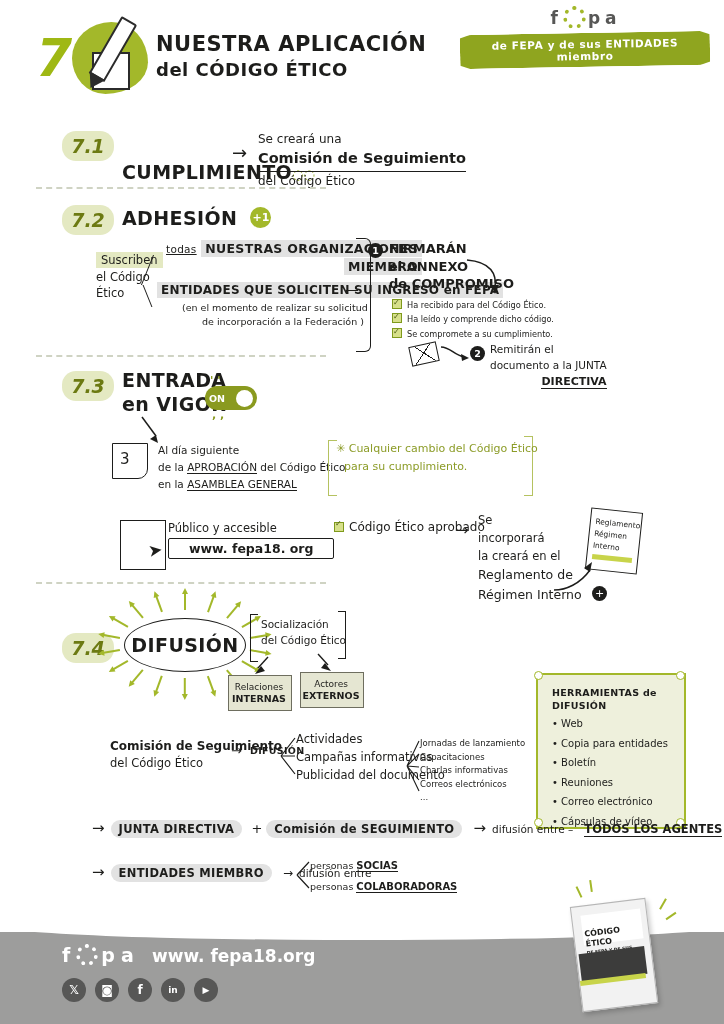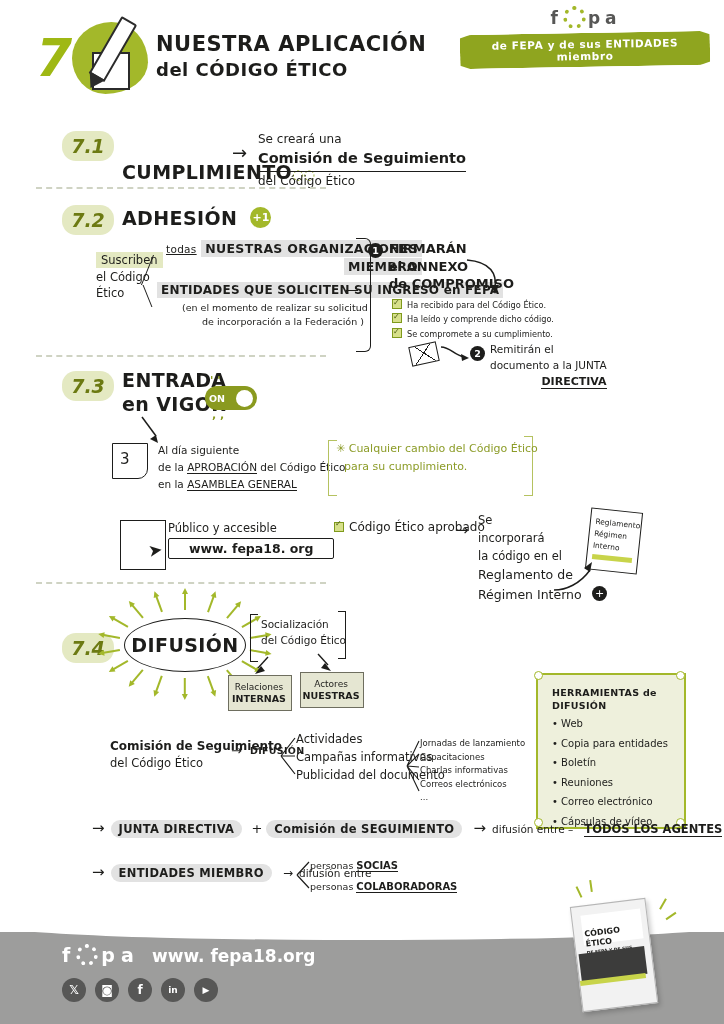--- a/index.html
+++ b/index.html
@@ -358,21 +358,21 @@
   <div class="abs" id="pub-txt">Público y accesible</div>
   <div class="abs" id="url-box">www. fepa18. org</div>
 
   <div class="abs" id="ce-chk">
     <span class="chk"></span><span>Código Ético aprobado</span>
   </div>
   <div class="abs" id="ce-arrow">→</div>
   <div class="abs" id="ce-txt">
     <div>Se</div>
     <div>incorporará</div>
-    <div>la código en el</div>
+    <div>la creará en el</div>
     <div class="b">Reglamento de</div>
     <div class="b">Régimen Interno</div>
   </div>
   <div class="abs" id="book"></div>
   <div class="abs" id="book-lines">
     <div>Reglamento</div>
     <div>Régimen</div>
     <div>Interno</div>
   </div>
   <div class="abs" id="book-bar"></div>
@@ -424,21 +424,21 @@
   </svg>
 
   <div class="abs" id="note-int"></div>
   <div class="abs note-t" style="left:228px;top:675px">
     <div>Relaciones</div>
     <div class="b">INTERNAS</div>
   </div>
   <div class="abs" id="note-ext"></div>
   <div class="abs note-t" style="left:300px;top:672px">
     <div>Actores</div>
-    <div class="b">NUESTRAS</div>
+    <div class="b">EXTERNOS</div>
   </div>
 
   <div class="abs" id="cs-label">
     <div class="b">Comisión de Seguimiento</div>
     <div>del Código Ético</div>
   </div>
   <div class="abs" id="cs-arrow">→</div>
   <div class="abs" id="dif-word">DIFUSIÓN</div>
   <svg class="abs" style="left:280px;top:733px;width:16px;height:46px" viewBox="0 0 16 46">
     <path d="M1,23 L15,5 M1,23 L15,23 M1,23 L15,41" stroke="#1d1d1b" stroke-width="1.2" fill="none"></path>

